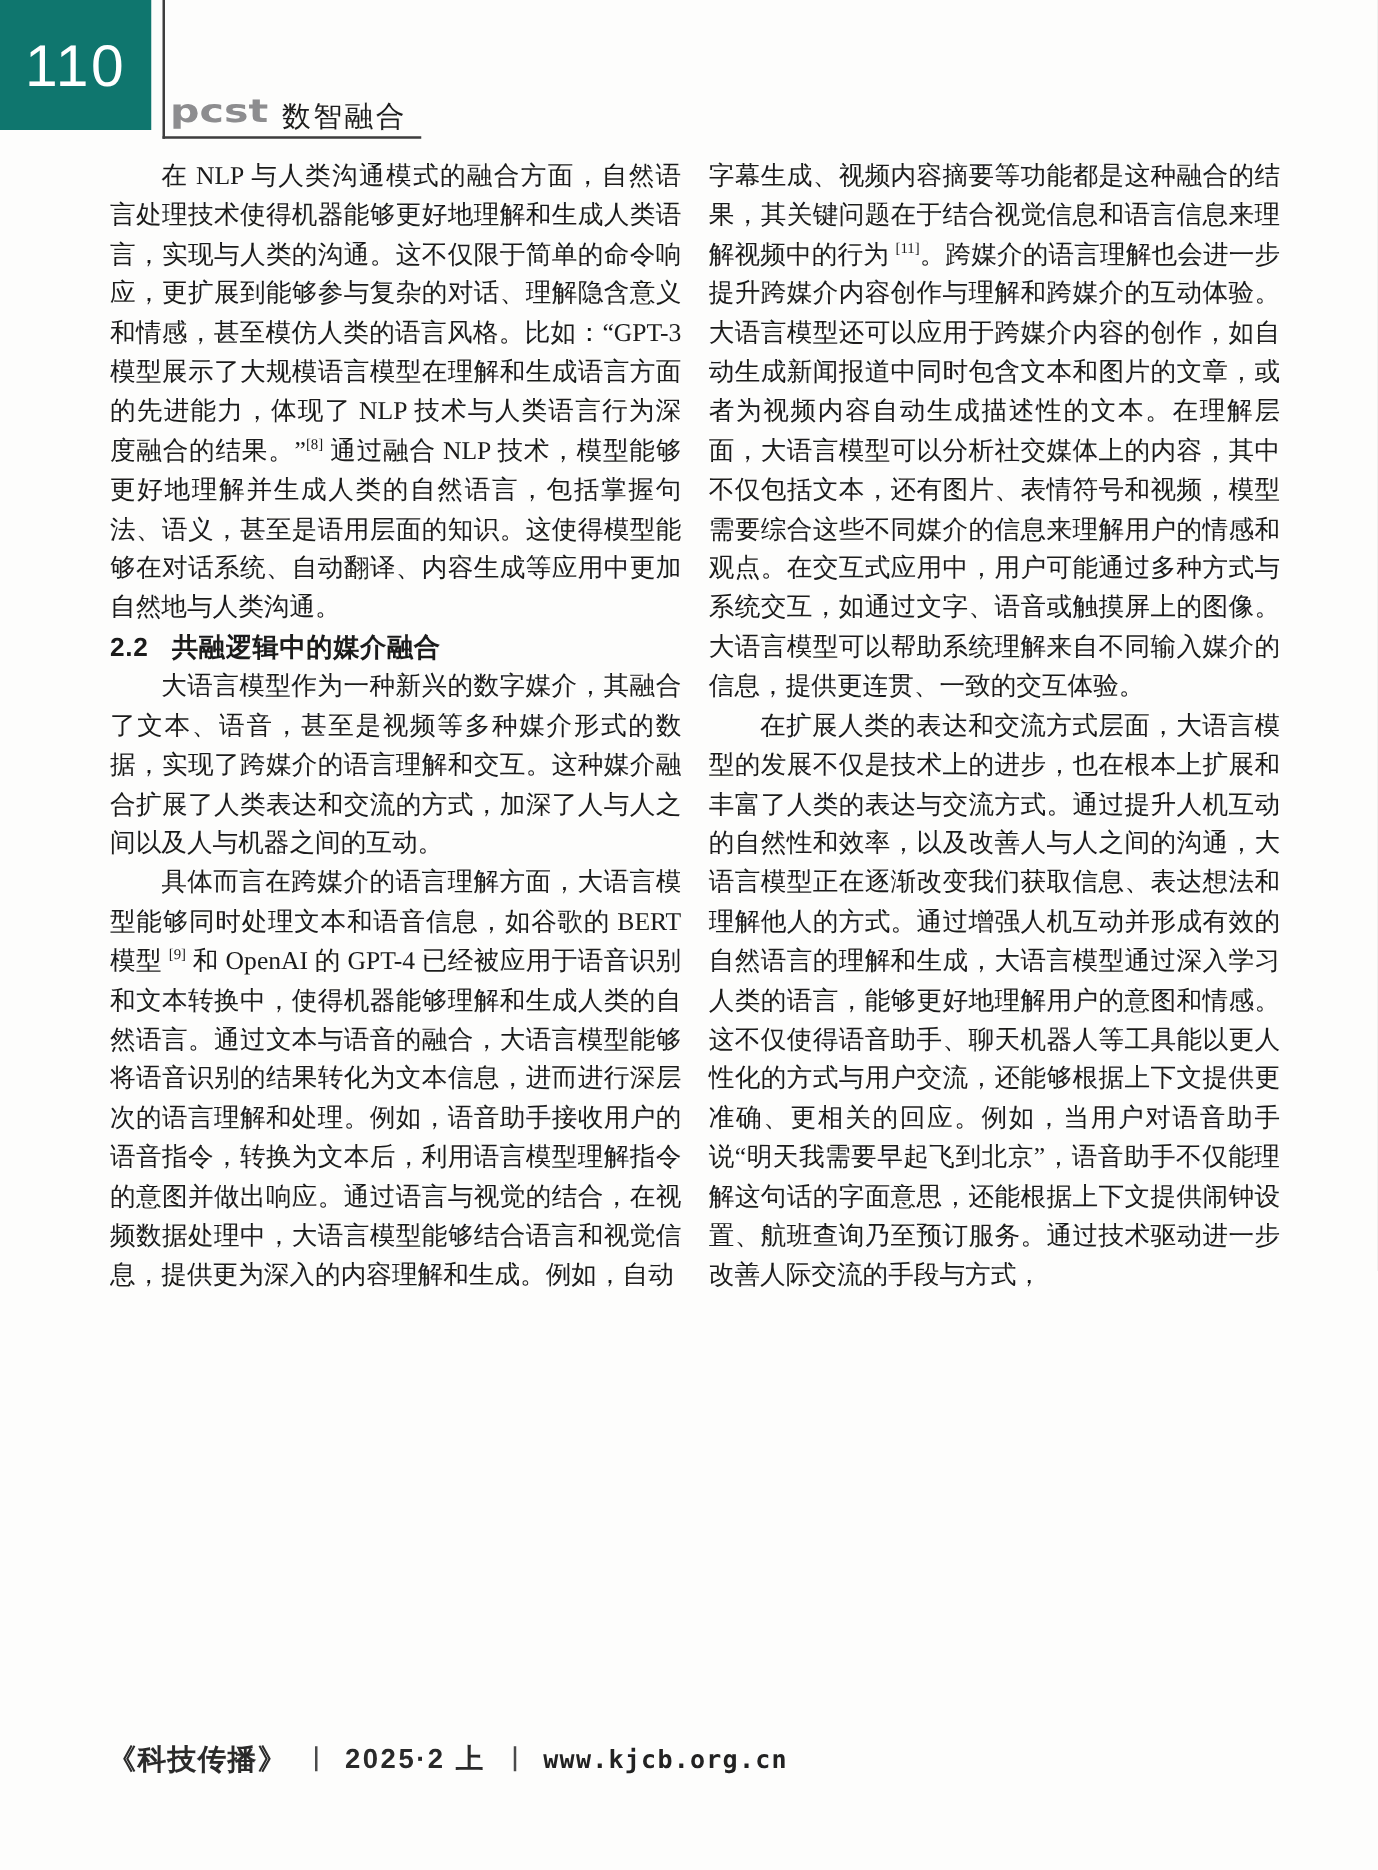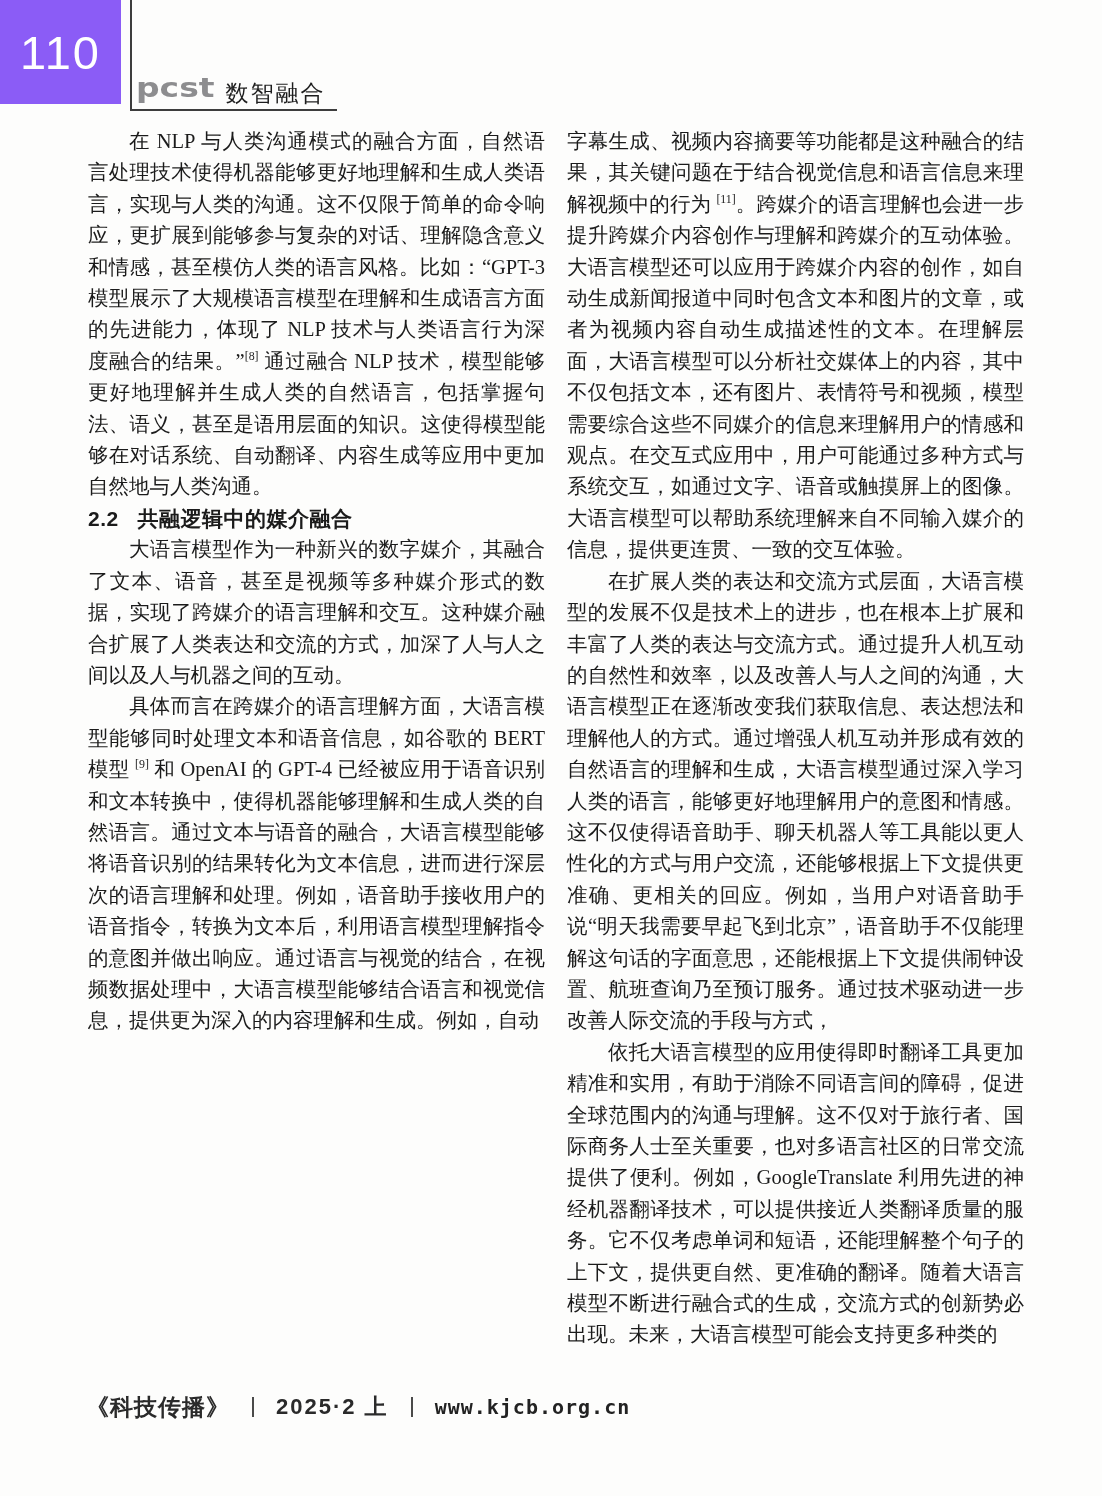--- a/index.html
+++ b/index.html
@@ -9,21 +9,21 @@
     background:#fdfdfc;
     overflow:hidden;
     font-family:"Liberation Serif","DejaVu Serif",serif;
     color:#1b1b1b;
     margin:0 auto;
   }
   
   .pagenum-box{
     position:absolute;left:0;top:0;
     width:121px;height:104px;
-    background:#8b5cf6;
+    background:#0f766e;
     display:flex;align-items:center;justify-content:center;
   }
   .pagenum-box .num{
     color:#ffffff;
     font-family:"Liberation Sans","DejaVu Sans",sans-serif;
     font-weight:300;
     font-size:47px;
     letter-spacing:2px;
   }
   .header-vline{
@@ -141,21 +141,20 @@
       <div class="sec-heading">
         <span class="h-num">2.2</span><span>共融逻辑中的媒介融合</span>
       </div>
       <p class="ind"><span>大语言模型作为一种新兴的数字媒介，其融合了文本、语音，甚至是视频等多种媒介形式的数据，实现了跨媒介的语言理解和交互。这种媒介融合扩展了人类表达和交流的方式，加深了人与人之间以及人与机器之间的互动。</span></p>
       <p class="ind"><span>具体而言在跨媒介的语言理解方面，大语言模型能够同时处理文本和语音信息，如谷歌的 BERT 模型 </span><sup>[9]</sup><span> 和 OpenAI 的 GPT-4 已经被应用于语音识别和文本转换中，使得机器能够理解和生成人类的自然语言。通过文本与语音的融合，大语言模型能够将语音识别的结果转化为文本信息，进而进行深层次的语言理解和处理。例如，语音助手接收用户的语音指令，转换为文本后，利用语言模型理解指令的意图并做出响应。通过语言与视觉的结合，在视频数据处理中，大语言模型能够结合语言和视觉信息，提供更为深入的内容理解和生成。例如，自动</span></p>
     </div>
 
     <div class="col">
       <p><span>字幕生成、视频内容摘要等功能都是这种融合的结果，其关键问题在于结合视觉信息和语言信息来理解视频中的行为 </span><sup>[11]</sup><span>。跨媒介的语言理解也会进一步提升跨媒介内容创作与理解和跨媒介的互动体验。大语言模型还可以应用于跨媒介内容的创作，如自动生成新闻报道中同时包含文本和图片的文章，或者为视频内容自动生成描述性的文本。在理解层面，大语言模型可以分析社交媒体上的内容，其中不仅包括文本，还有图片、表情符号和视频，模型需要综合这些不同媒介的信息来理解用户的情感和观点。在交互式应用中，用户可能通过多种方式与系统交互，如通过文字、语音或触摸屏上的图像。大语言模型可以帮助系统理解来自不同输入媒介的信息，提供更连贯、一致的交互体验。</span></p>
       <p class="ind"><span>在扩展人类的表达和交流方式层面，大语言模型的发展不仅是技术上的进步，也在根本上扩展和丰富了人类的表达与交流方式。通过提升人机互动的自然性和效率，以及改善人与人之间的沟通，大语言模型正在逐渐改变我们获取信息、表达想法和理解他人的方式。通过增强人机互动并形成有效的自然语言的理解和生成，大语言模型通过深入学习人类的语言，能够更好地理解用户的意图和情感。这不仅使得语音助手、聊天机器人等工具能以更人性化的方式与用户交流，还能够根据上下文提供更准确、更相关的回应。例如，当用户对语音助手说“明天我需要早起飞到北京”，语音助手不仅能理解这句话的字面意思，还能根据上下文提供闹钟设置、航班查询乃至预订服务。通过技术驱动进一步改善人际交流的手段与方式，</span></p>
-      <p class="ind"><span>依托大语言模型的应用使得即时翻译工具更加精准和实用，有助于消除不同语言间的障碍，促进全球范围内的沟通与理解。这不仅对于旅行者、国际商务人士至关重要，也对多语言社区的日常交流提供了便利。例如，GoogleTranslate 利用先进的神经机器翻译技术，可以提供接近人类翻译质量的服务。它不仅考虑单词和短语，还能理解整个句子的上下文，提供更自然、更准确的翻译。随着大语言模型不断进行融合式的生成，交流方式的创新势必出现。未来，大语言模型可能会支持更多种类的</span></p>
     </div>
 
   </div>
 
   <div class="footer">
     <span class="journal">《科技传播》</span>
     <span class="sep"></span>
     <span class="issue">2025·2 上</span>
     <span class="sep"></span>
     <span class="site">www.kjcb.org.cn</span>

